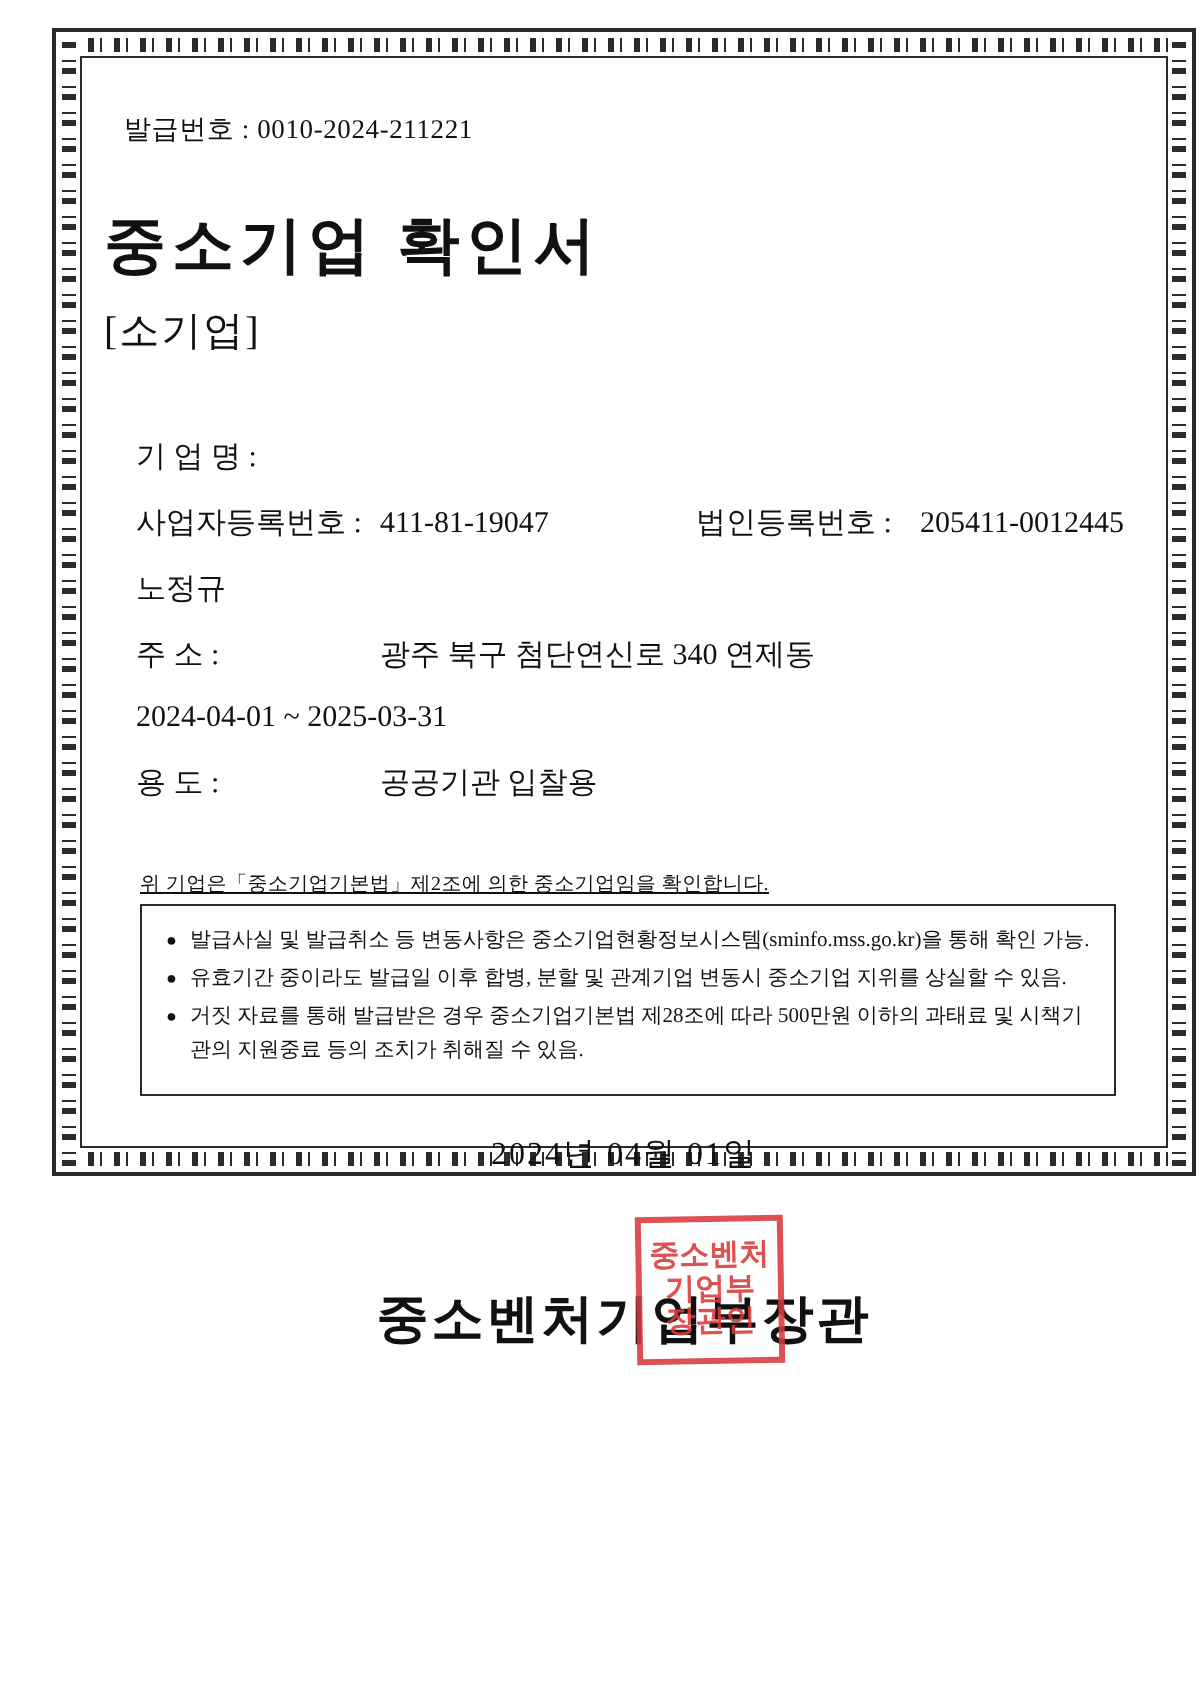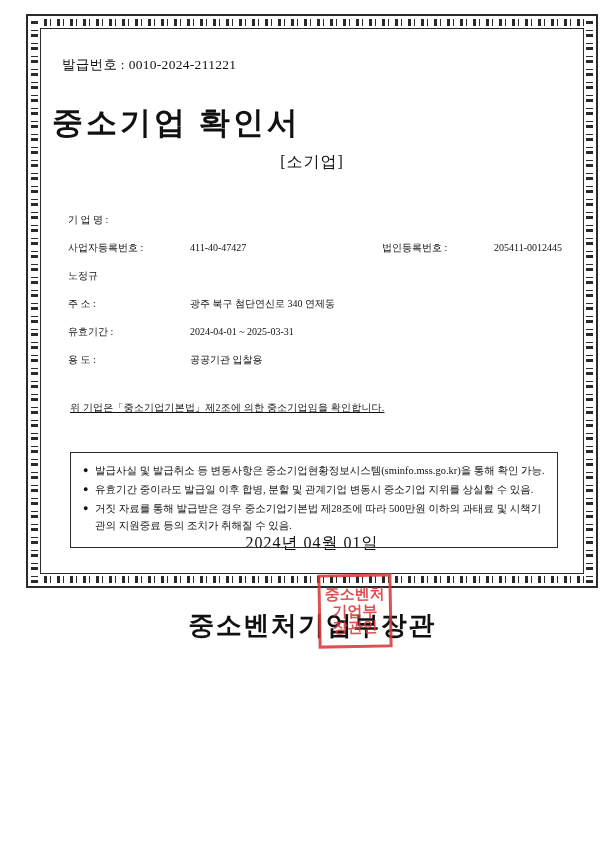--- a/index.html
+++ b/index.html
@@ -74,37 +74,37 @@
     margin-left: 10px;
   }
 
   .title {
     font-size: 31px;
     font-weight: bold;
     letter-spacing: 3px;
     margin-top: 28px;
   }
   .subtitle {
-    text-align: center;
-    font-size: 16px;
+    text-align: left;
+    font-size: 20px;
     letter-spacing: 1px;
     margin-top: 8px;
   }
 
   
   .fields {
     margin-top: 40px;
     margin-left: 16px;
     margin-right: 10px;
   }
   .field-row {
     display: flex;
     align-items: baseline;
     margin-bottom: 14px;
-    font-size: 10px;
+    font-size: 15px;
   }
   .field-label {
     width: 122px;
     flex: 0 0 122px;
     white-space: nowrap;
   }
   .field-value {
     flex: 1 1 auto;
     white-space: nowrap;
   }
@@ -218,36 +218,35 @@
     <div class="subtitle">[소기업]</div>
 
     <div class="fields">
 
       <div class="field-row">
         <div class="field-label">기 업 명 :</div>
       </div>
 
       <div class="field-row">
         <div class="field-label">사업자등록번호 :</div>
-        <div class="field-value">411-40-47427</div>
+        <div class="field-value">411-81-19047</div>
         <div class="field-label2">법인등록번호 :</div>
         <div class="field-value2">205411-0012445</div>
       </div>
 
       <div class="field-row">
         <div class="field-value">노정규</div>
       </div>
 
       <div class="field-row">
         <div class="field-label">주      소 :</div>
         <div class="field-value">광주 북구 첨단연신로 340 연제동</div>
       </div>
 
       <div class="field-row">
-        <div class="field-label">유효기간 :</div>
         <div class="field-value">2024-04-01 ~ 2025-03-31</div>
       </div>
 
       <div class="field-row">
         <div class="field-label">용      도 :</div>
         <div class="field-value">공공기관 입찰용</div>
       </div>
 
     </div>
 

